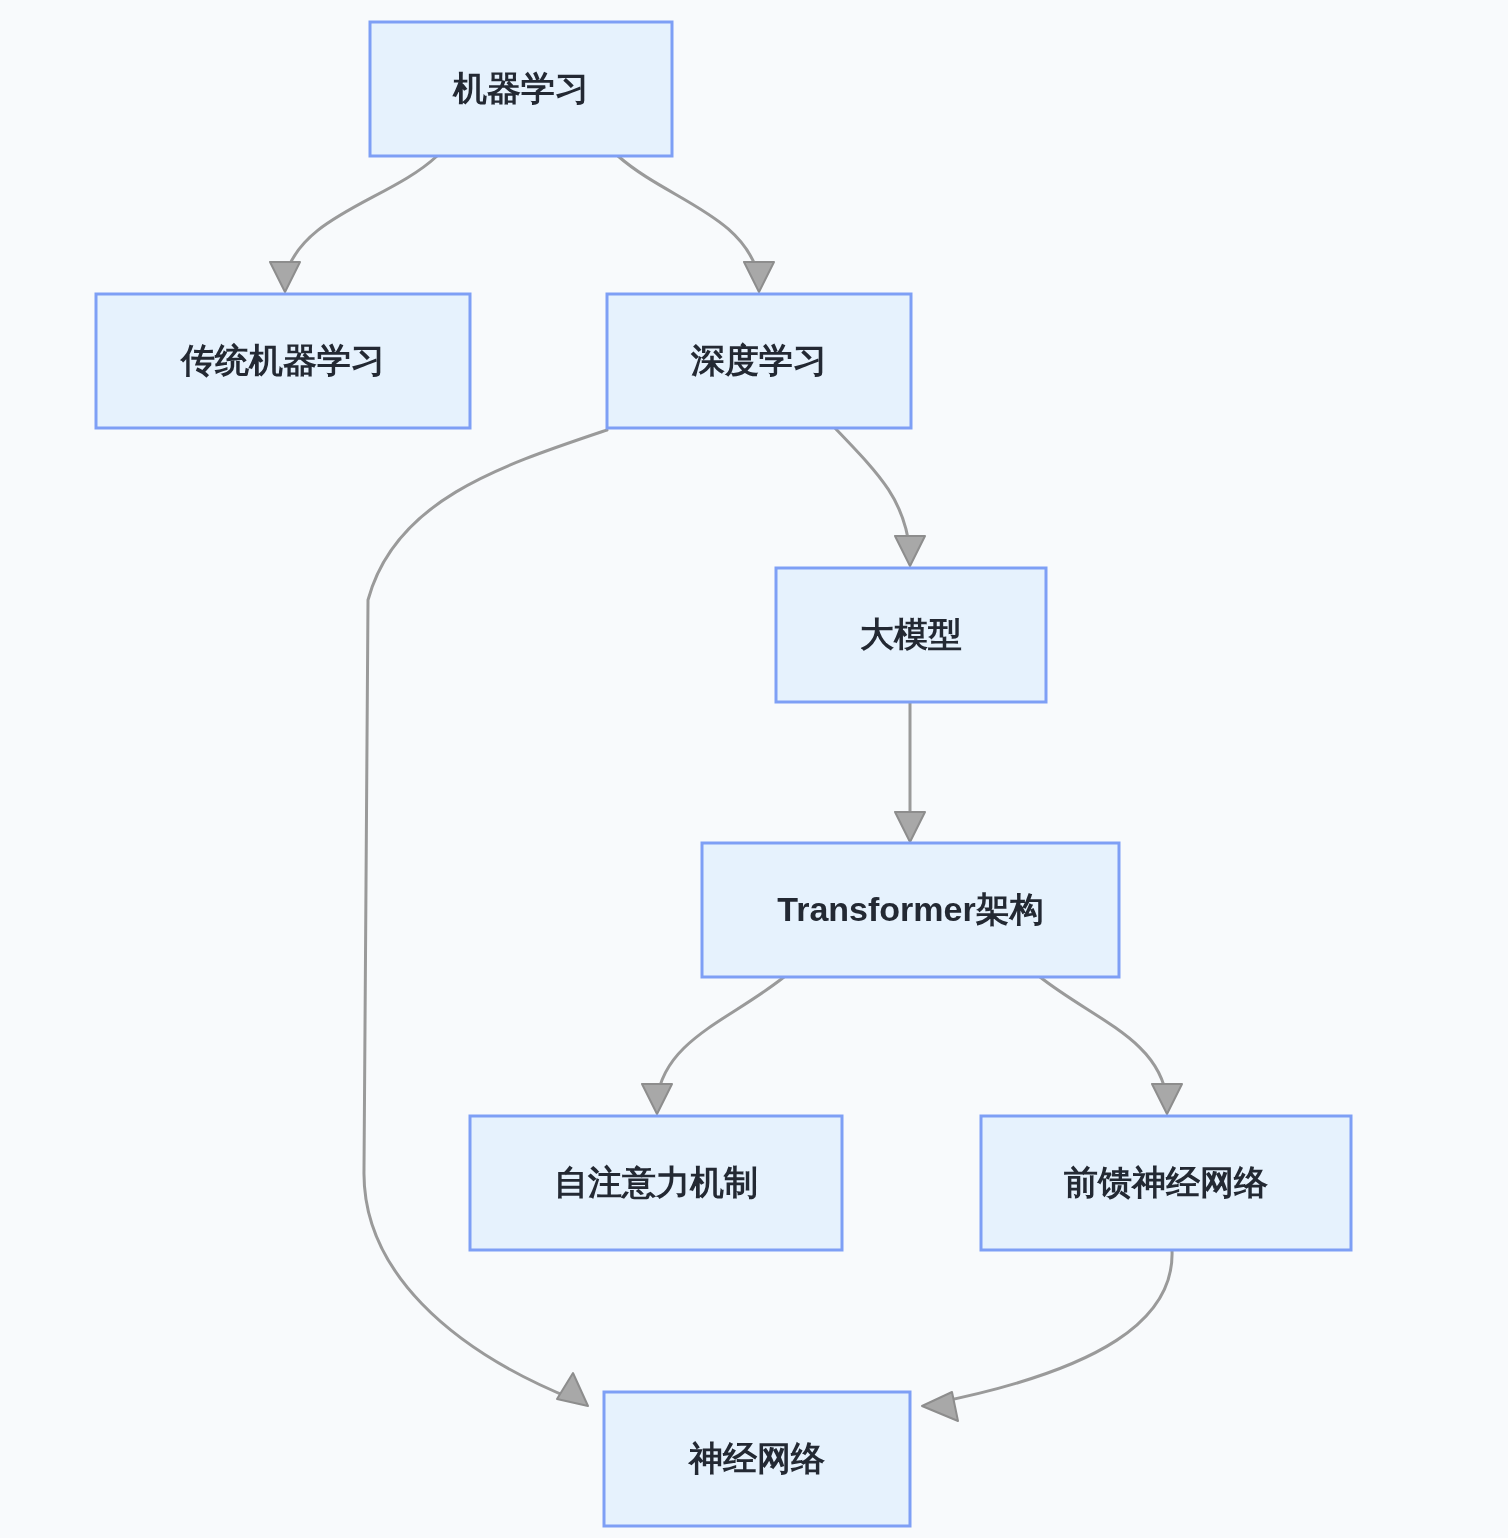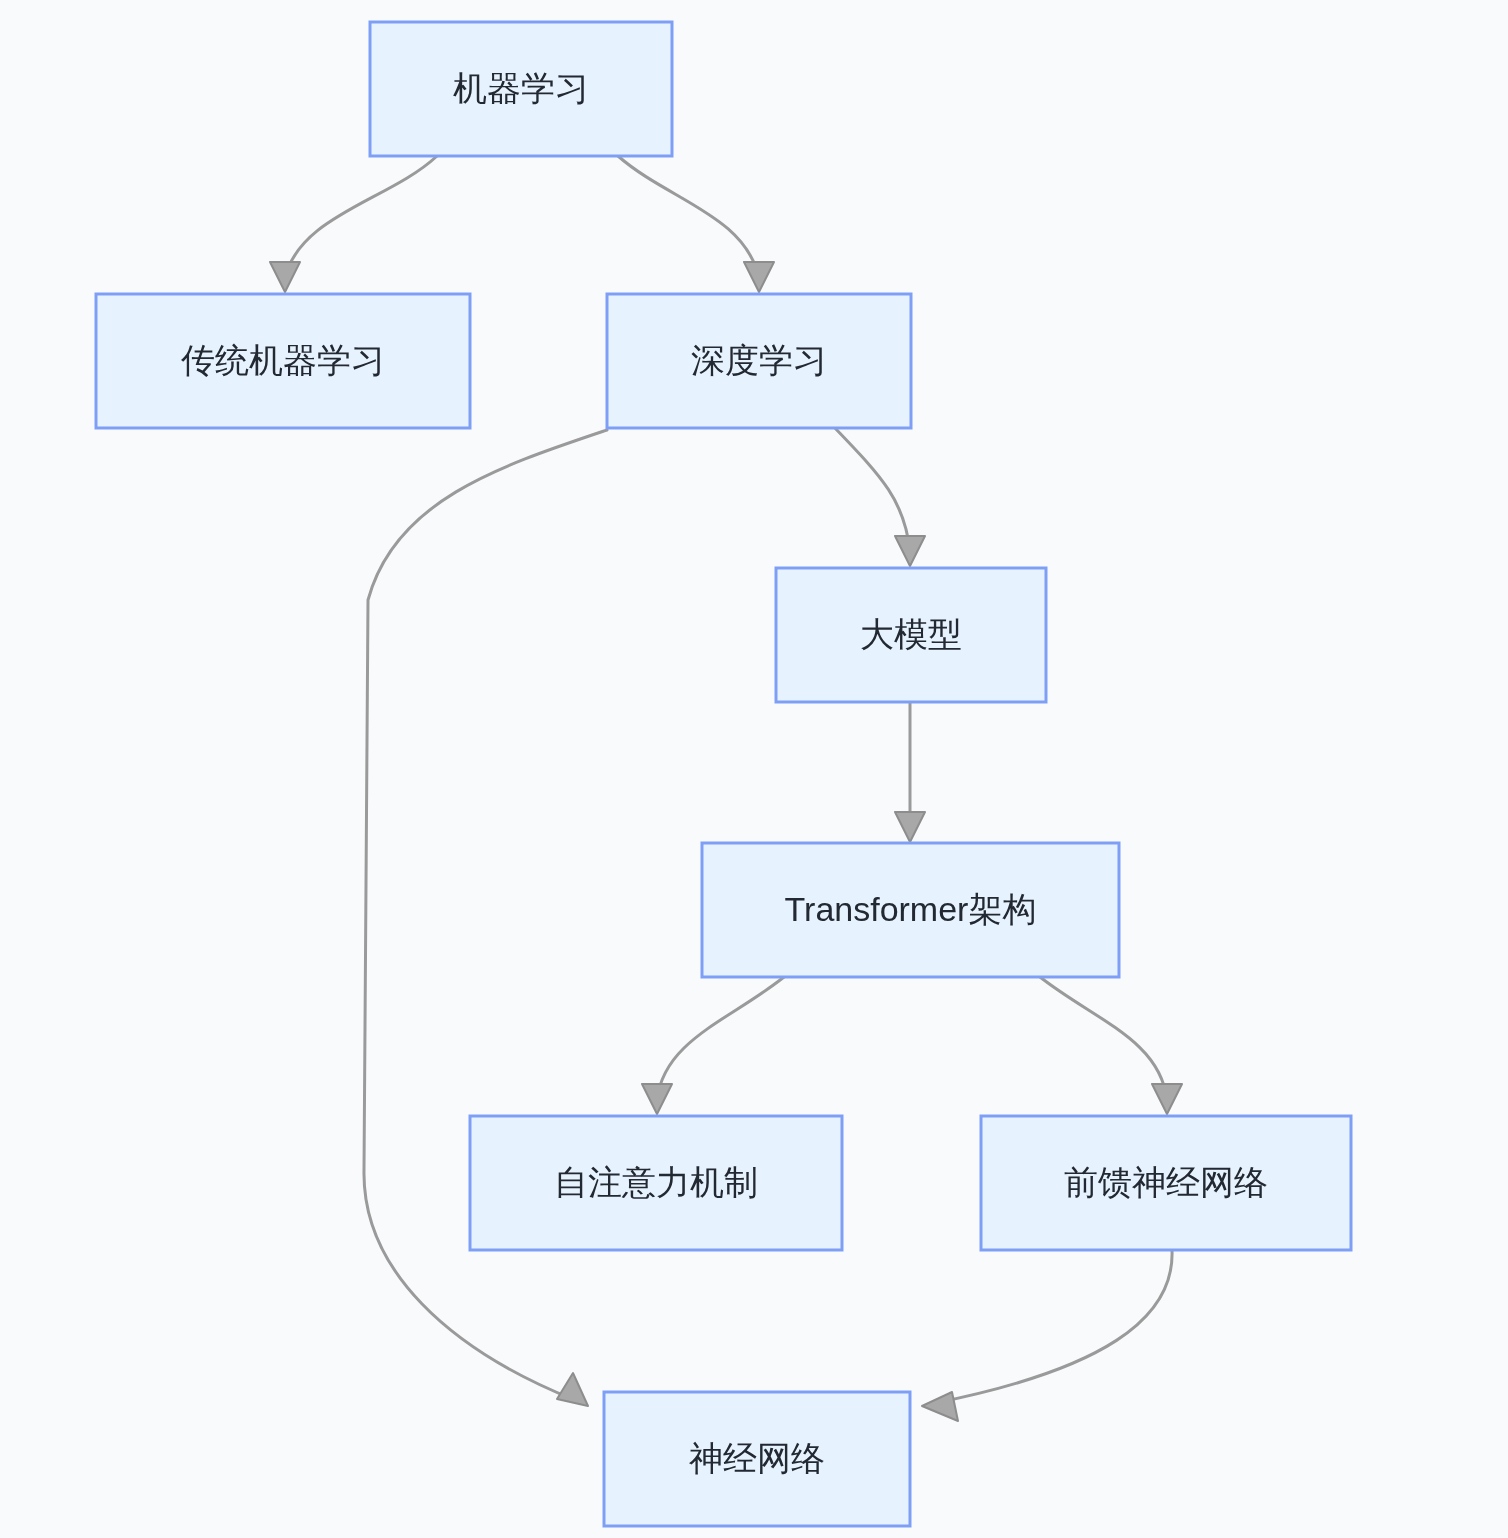--- a/index.html
+++ b/index.html
@@ -10,20 +10,21 @@
     width: 1508px;
     height: 1538px;
     background: #f8fafc;
     font-family: "Liberation Sans", "DejaVu Sans", sans-serif;
     overflow: hidden;
     position: relative;
   }
   #diagram-root {
     position: absolute;
     inset: 0;
+    font-weight: bold;
   }
   svg.flowchart {
     position: absolute;
     left: 0;
     top: 0;
     width: 1508px;
     height: 1538px;
     display: block;
   }
   .node-rect {

